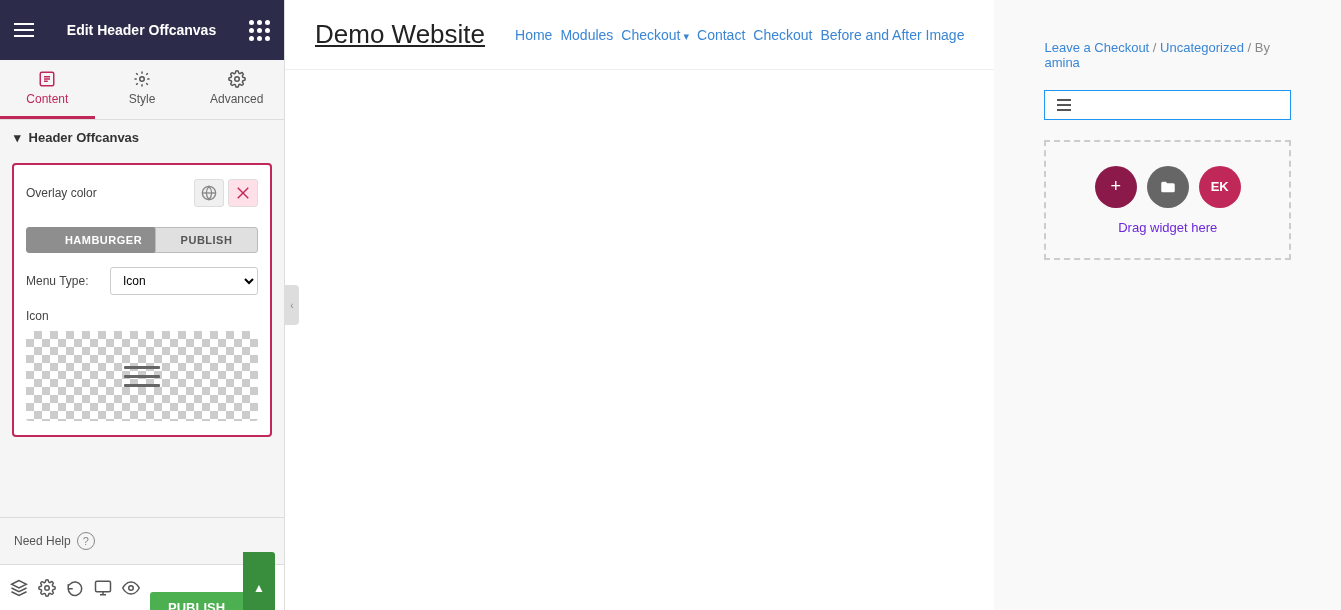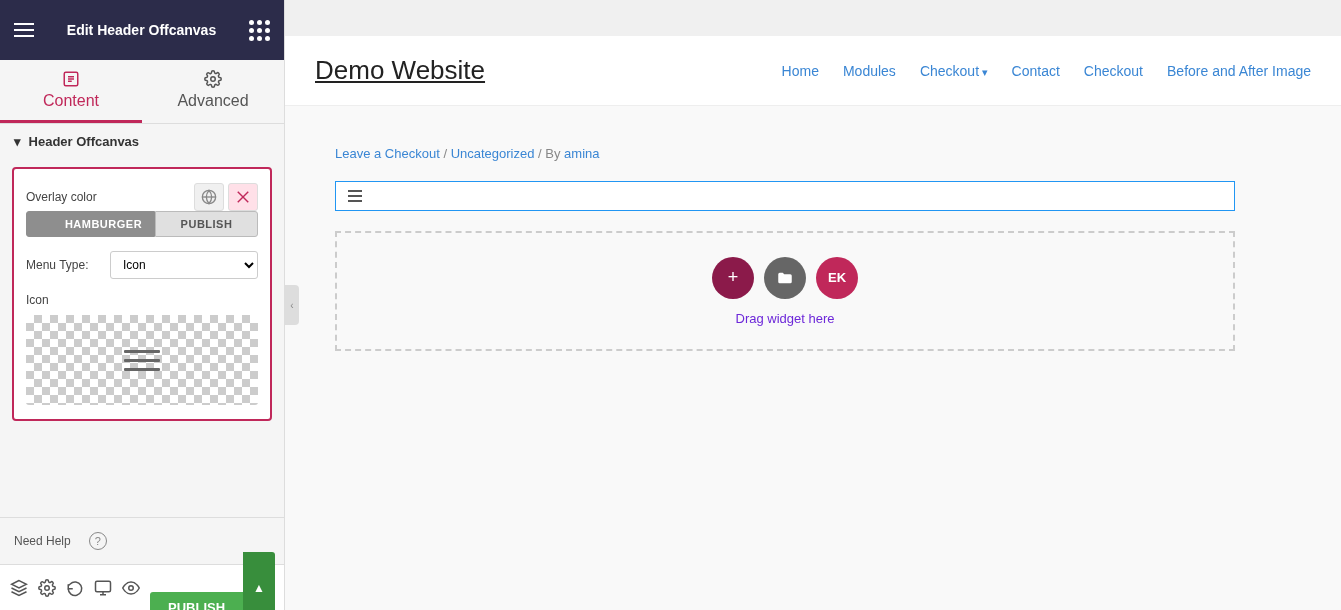--- a/index.html
+++ b/index.html
@@ -52,21 +52,21 @@
       border-bottom: 1px solid #ddd;
     }
     .tab {
       flex: 1;
       display: flex;
       flex-direction: column;
       align-items: center;
       justify-content: center;
       padding: 10px 5px;
       cursor: pointer;
-      font-size: 16px;
+      font-size: 12px;
       color: #555;
       border-bottom: 3px solid transparent;
       gap: 4px;
     }
     .tab.active {
       color: #c0285a;
       border-bottom: 3px solid #c0285a;
     }
     .tab svg { width: 18px; height: 18px; }
 
@@ -96,21 +96,21 @@
       border-radius: 4px;
       padding: 14px 12px;
       background: #fff;
       margin-bottom: 10px;
     }
 
     .field-row {
       display: flex;
       align-items: center;
       justify-content: space-between;
-      margin-bottom: 0;
+      margin-bottom: 20px;
       gap: 10px;
     }
 
     .field-label {
       font-size: 12px;
       color: #444;
     }
 
     .color-buttons {
       display: flex;
@@ -211,21 +211,21 @@
       height: 3px;
       background: #666;
       border-radius: 1px;
     }
 
     
     .need-help {
       padding: 14px;
       display: flex;
       align-items: center;
-      gap: 18px;
+      gap: 6px;
       font-size: 12px;
       color: #555;
       cursor: pointer;
       border-top: 1px solid #ddd;
     }
 
     .help-icon {
       width: 18px;
       height: 18px;
       border: 1px solid #888;
@@ -283,21 +283,21 @@
       border-radius: 0 3px 3px 0;
       font-size: 12px;
     }
 
     
     .main-area {
       flex: 1;
       overflow-y: auto;
       background: #fff;
       display: flex;
-      flex-direction: column;
+      flex-direction: row;
     }
 
     
     .nav-bar {
       display: flex;
       align-items: center;
       padding: 0 30px;
       background: #fff;
       border-bottom: 1px solid #eee;
       height: 70px;
@@ -307,21 +307,21 @@
     .site-title {
       font-size: 26px;
       font-weight: normal;
       text-decoration: underline;
       color: #222;
       margin-right: auto;
     }
 
     .nav-links {
       display: flex;
-      gap: 24px;
+      gap: 8px;
       align-items: center;
     }
     .nav-link {
       font-size: 14px;
       color: #3a86d4;
       text-decoration: none;
       cursor: pointer;
     }
     .nav-link.with-arrow::after {
       content: ' ▾';
@@ -464,20 +464,27 @@
 
     <div class="tabs">
       <div class="tab active">
         <svg viewBox="0 0 24 24" fill="none" stroke="currentColor" stroke-width="2">
           <rect x="3" y="3" width="18" height="18" rx="2"></rect>
           <line x1="8" y1="9" x2="16" y2="9"></line>
           <line x1="8" y1="12" x2="16" y2="12"></line>
           <line x1="8" y1="15" x2="13" y2="15"></line>
         </svg>
         <span>Content</span>
+      </div>
+      <div class="tab">
+        <svg viewBox="0 0 24 24" fill="none" stroke="currentColor" stroke-width="2">
+          <circle cx="12" cy="12" r="3"></circle>
+          <path d="M12 2v3M12 19v3M4.22 4.22l2.12 2.12M17.66 17.66l2.12 2.12M2 12h3M19 12h3M4.22 19.78l2.12-2.12M17.66 6.34l2.12-2.12"></path>
+        </svg>
+        <span>Style</span>
       </div>
       <div class="tab">
         <svg viewBox="0 0 24 24" fill="none" stroke="currentColor" stroke-width="2">
           <circle cx="12" cy="12" r="3"></circle>
           <path d="M19.4 15a1.65 1.65 0 0 0 .33 1.82l.06.06a2 2 0 0 1-2.83 2.83l-.06-.06a1.65 1.65 0 0 0-1.82-.33 1.65 1.65 0 0 0-1 1.51V21a2 2 0 0 1-4 0v-.09A1.65 1.65 0 0 0 9 19.4a1.65 1.65 0 0 0-1.82.33l-.06.06a2 2 0 0 1-2.83-2.83l.06-.06A1.65 1.65 0 0 0 4.68 15a1.65 1.65 0 0 0-1.51-1H3a2 2 0 0 1 0-4h.09A1.65 1.65 0 0 0 4.6 9a1.65 1.65 0 0 0-.33-1.82l-.06-.06a2 2 0 0 1 2.83-2.83l.06.06A1.65 1.65 0 0 0 9 4.68a1.65 1.65 0 0 0 1-1.51V3a2 2 0 0 1 4 0v.09a1.65 1.65 0 0 0 1 1.51 1.65 1.65 0 0 0 1.82-.33l.06-.06a2 2 0 0 1 2.83 2.83l-.06.06A1.65 1.65 0 0 0 19.4 9a1.65 1.65 0 0 0 1.51 1H21a2 2 0 0 1 0 4h-.09a1.65 1.65 0 0 0-1.51 1z"></path>
         </svg>
         <span>Advanced</span>
       </div>
     </div>
 

